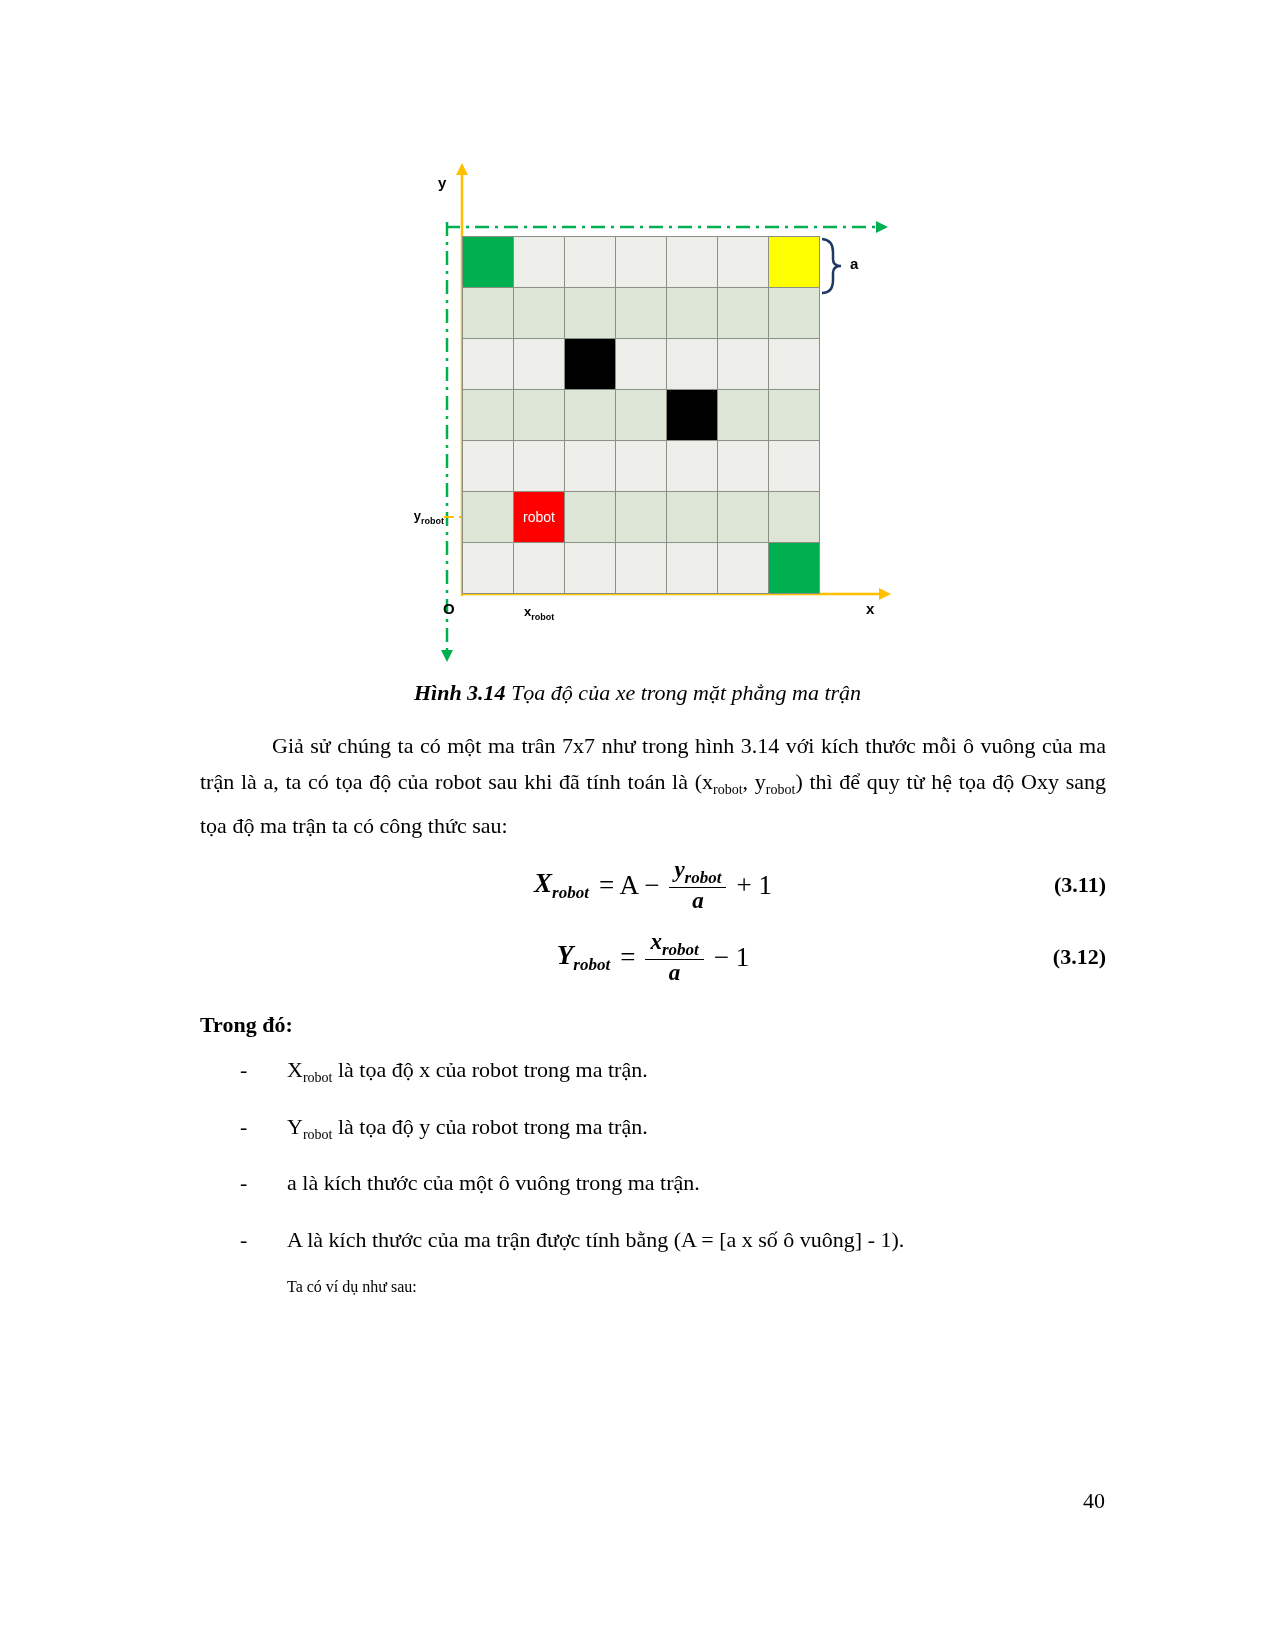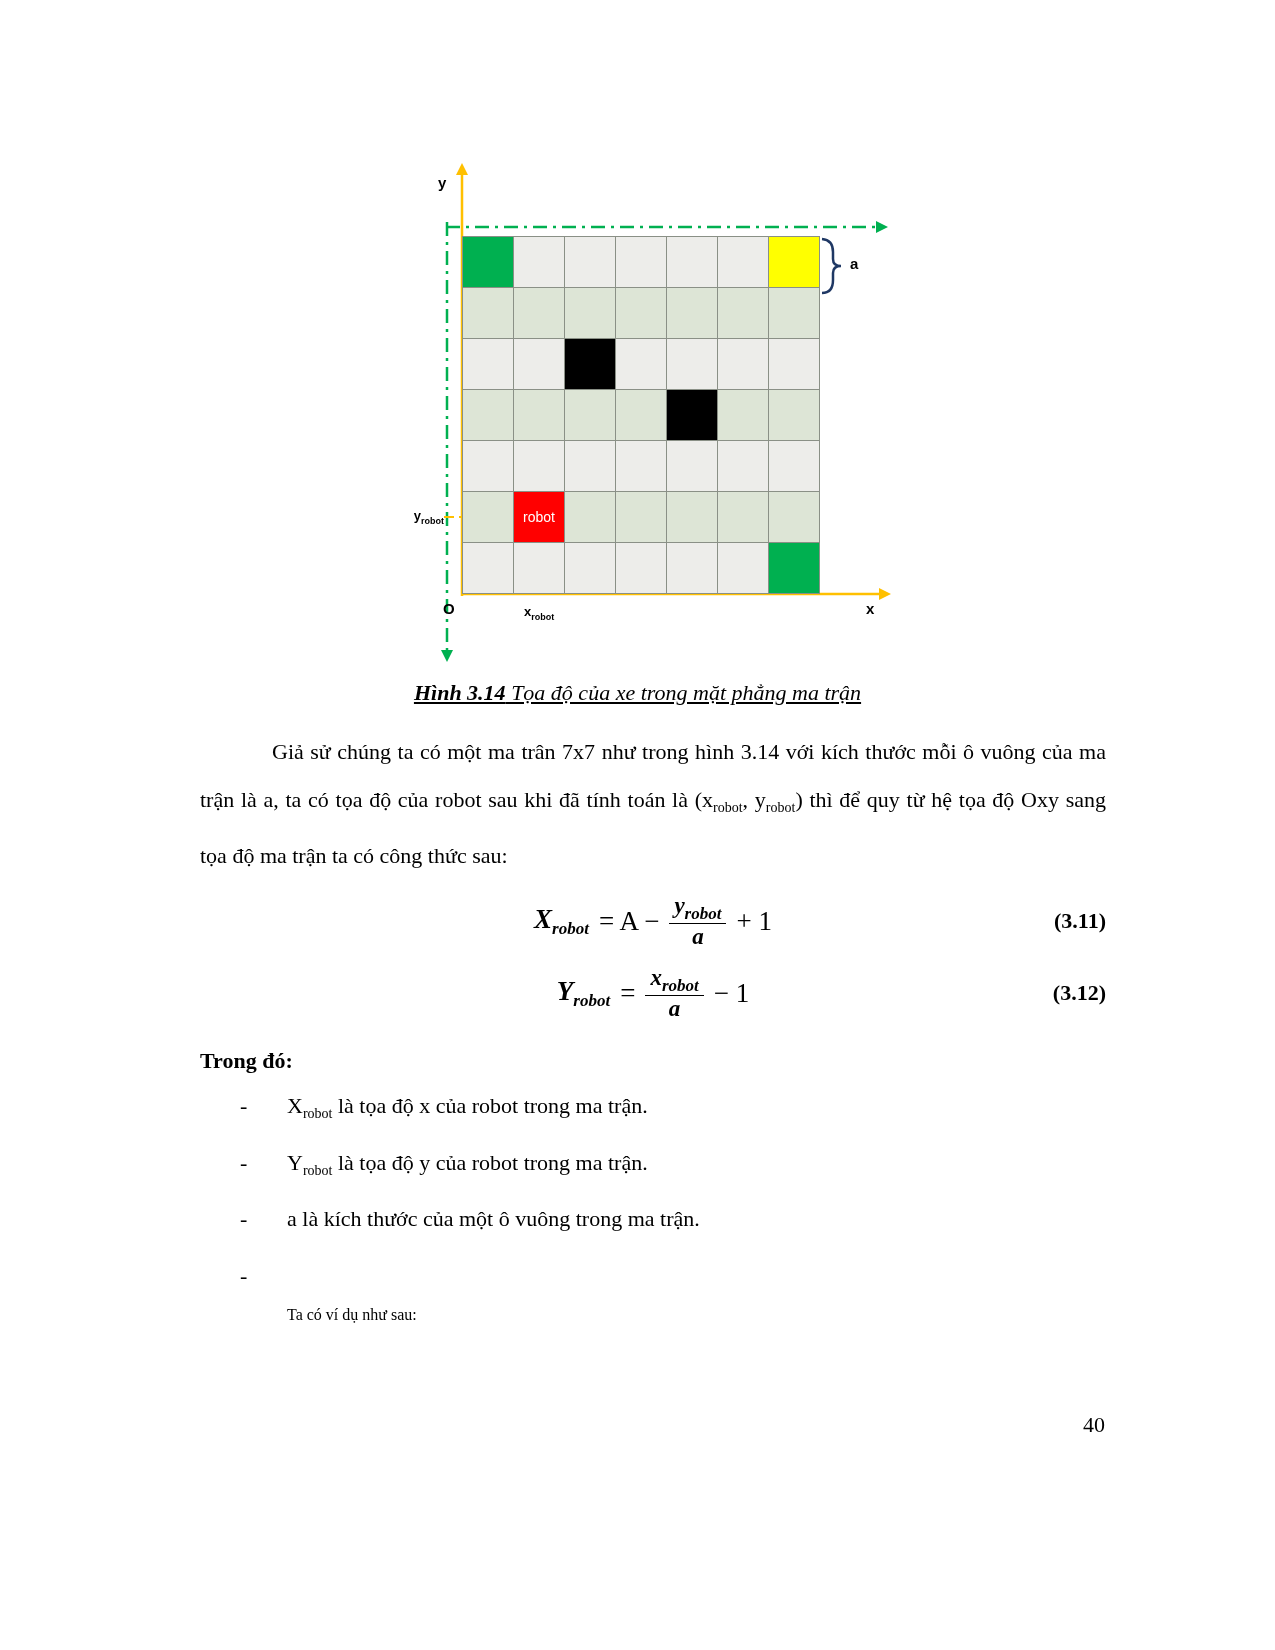--- a/index.html
+++ b/index.html
@@ -23,45 +23,45 @@
        display:flex;align-items:center;justify-content:center;}
   .fig-label{position:absolute;font:700 15px "Liberation Sans",sans-serif;color:#000;}
   .fig-label sub{font-size:9px;}
   .lbl-y{left:438px;top:14px;}
   .lbl-x{left:866px;top:440px;}
   .lbl-O{left:443px;top:440px;}
   .lbl-a{left:850px;top:95px;}
   .lbl-yrobot{left:390px;top:348px;width:54px;text-align:right;font-size:13px;}
   .lbl-xrobot{left:524px;top:444px;font-size:13px;}
 
-  .caption{text-align:center;font-size:22px;margin-top:0;text-decoration:underline;}
+  .caption{text-align:center;font-size:22px;margin-top:0;}
 
   
   .content{margin-left:200px;width:906px;}
-  .para{font-size:22px;line-height:48px;text-align:justify;}
+  .para{font-size:22px;line-height:36px;text-align:justify;}
   .p-intro{margin-top:22px;text-indent:72px;}
   .ssub{font-size:14px;}
 
   .eq-row{display:grid;grid-template-columns:1fr auto 1fr;align-items:center;margin-top:10px;height:62px;}
   .eq{grid-column:2;font-size:27px;font-style:italic;display:flex;align-items:center;gap:10px;}
   .eq .var{font-weight:700;}
   .eq sub{font-size:17px;font-weight:700;}
   .eq .upright{font-style:normal;}
   .frac{display:inline-flex;flex-direction:column;align-items:center;font-size:23px;line-height:1.15;}
   .frac .num{border-bottom:1.5px solid #000;padding:0 5px;}
   .eq-number{grid-column:3;justify-self:end;font-size:22px;font-style:normal;font-weight:700;}
 
   .where-heading{font-size:22px;margin-top:24px;font-weight:bold;}
   .list{margin-top:14px;}
   .list-item{display:flex;margin-bottom:13px;font-size:22px;line-height:35px;}
   .list-item .marker{margin-left:40px;width:47px;}
   .example-lead{margin-left:87px;margin-top:8px;font-size:16px;}
   .p-example{margin-top:16px;text-indent:75px;}
 
-  .page-number{position:absolute;right:170px;top:1412px;font-size:22px;}
+  .page-number{position:absolute;right:170px;top:1488px;font-size:22px;}
 </style>
 </head>
 <body>
 
 <div class="page">
 
   <div class="figure">
     <svg class="fig-svg" width="1275" height="520" viewBox="0 0 1275 520">
 
       <path d="M446,67 H876" fill="none" stroke="#00B050" stroke-width="2.5" stroke-dasharray="14,6,3,6" style="stroke:var(--guide-green,#00B050)"></path>
@@ -182,20 +182,21 @@
       <div class="list-item">
         <span class="marker">-</span>
         <span class="li-text"><span>Y</span><sub class="ssub">robot</sub><span> là tọa độ y của robot trong ma trận.</span></span>
       </div>
       <div class="list-item">
         <span class="marker">-</span>
         <span class="li-text"><span></span><sub class="ssub"></sub><span>a là kích thước của một ô vuông trong ma trận.</span></span>
       </div>
       <div class="list-item">
         <span class="marker">-</span>
+        <span class="li-text"><span></span><sub class="ssub"></sub><span>A là kích thước của ma trận được tính bằng (A = [a x số ô vuông] - 1).</span></span>
       </div>
     </div>
 
     <p class="example-lead">Ta có ví dụ như sau:</p>
 
 
   </div>
 
   <div class="page-number">40</div>
 

